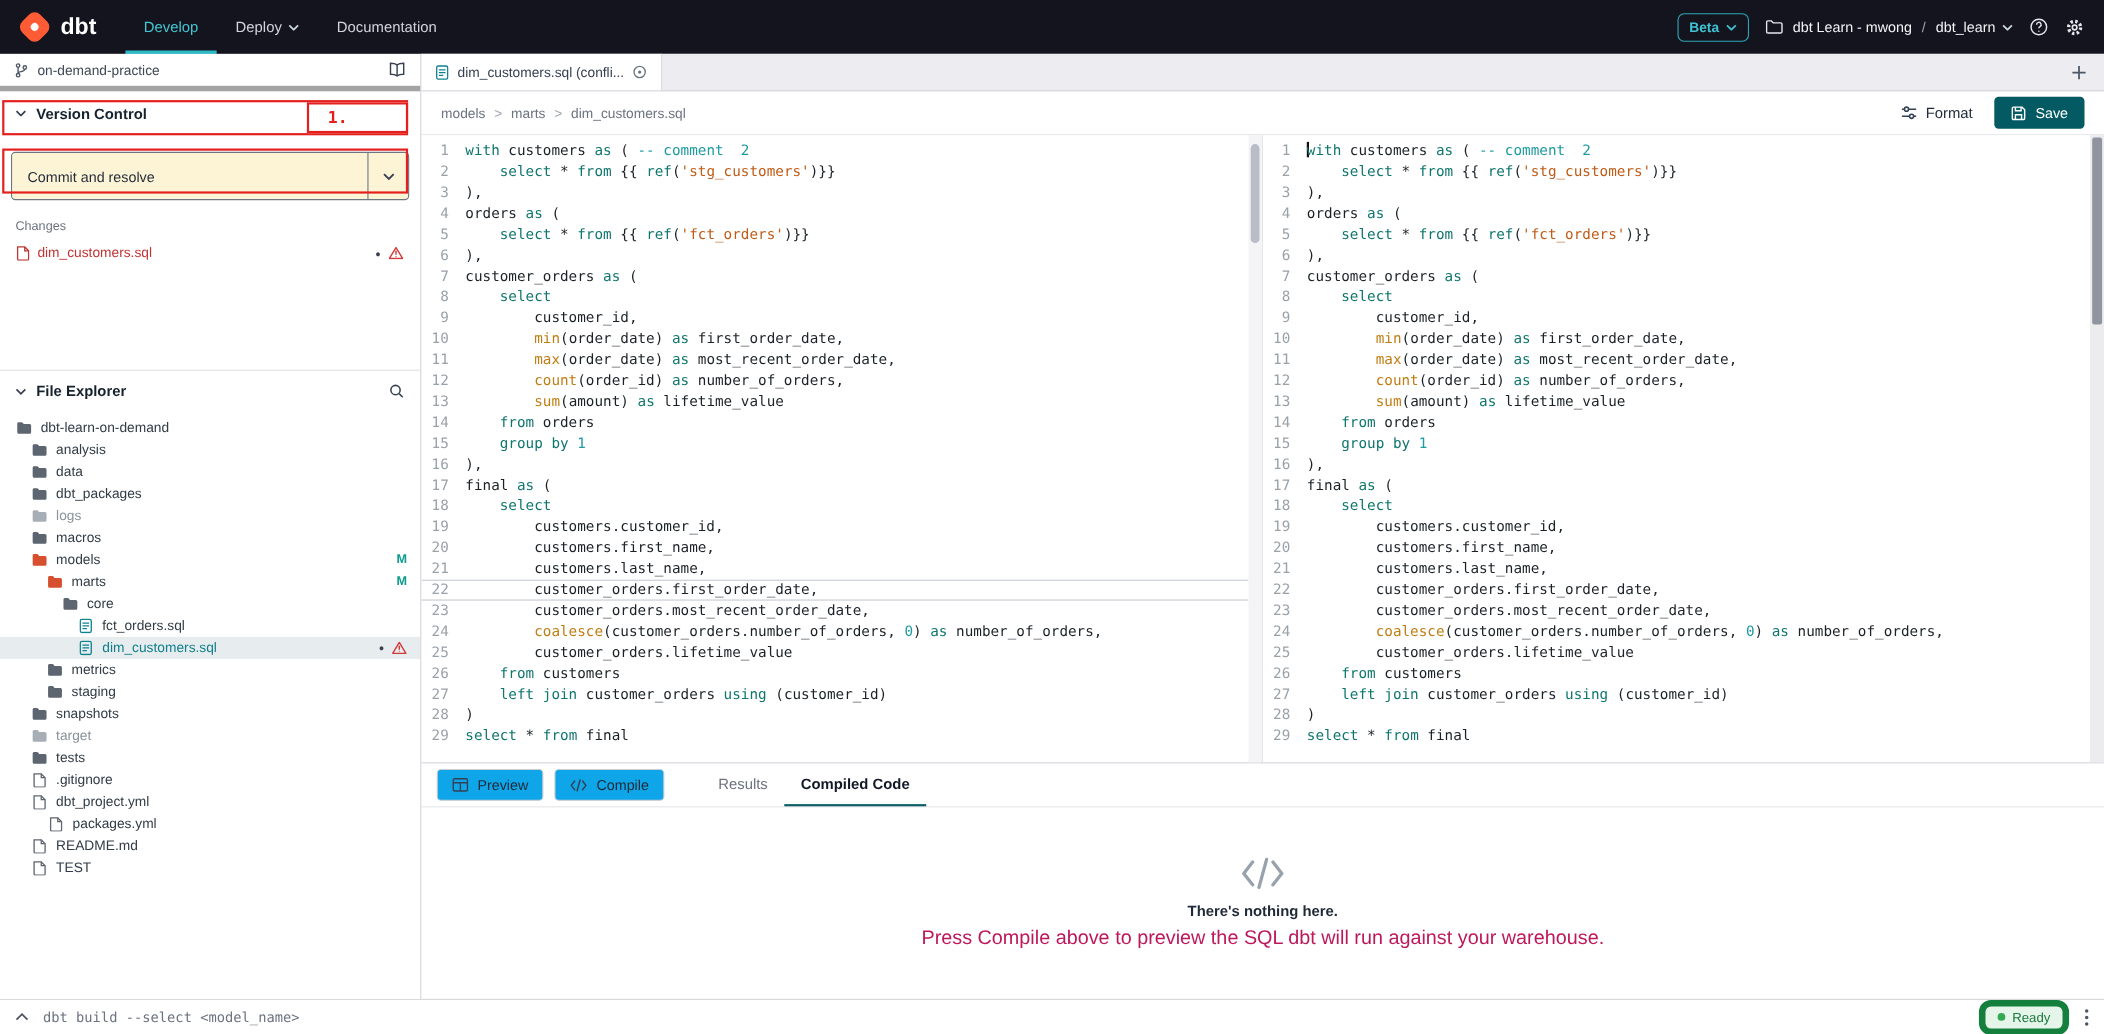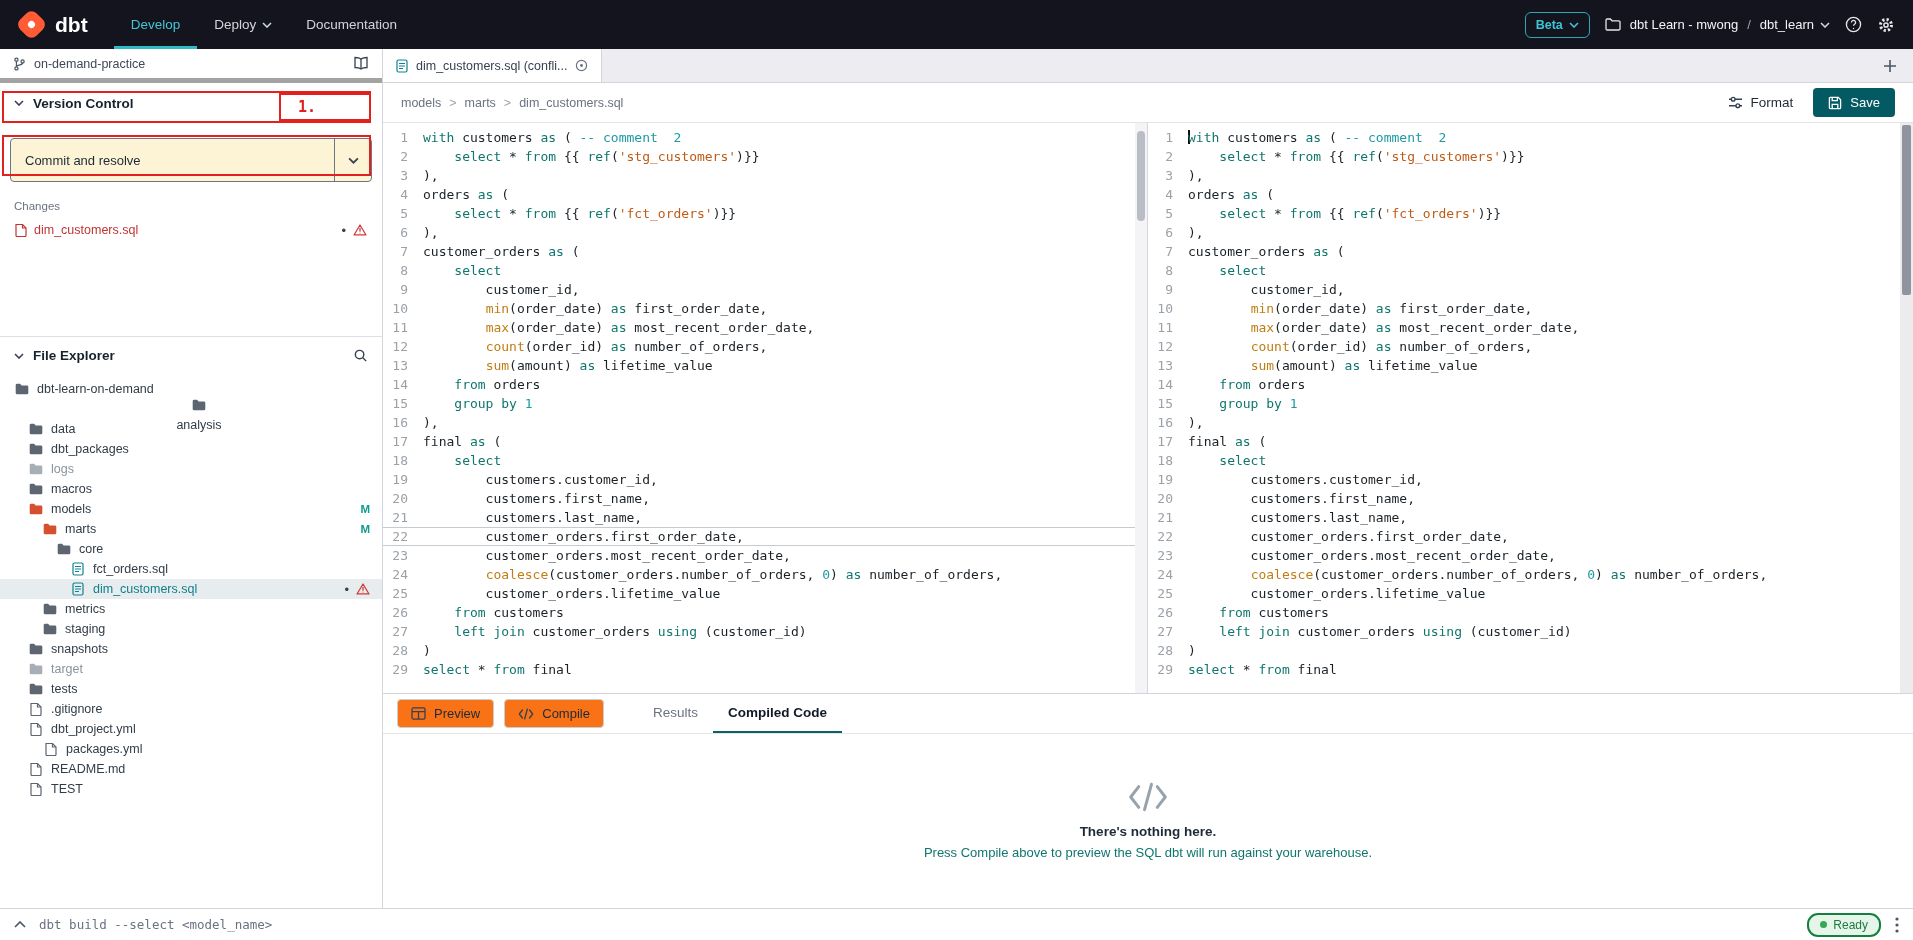--- a/index.html
+++ b/index.html
@@ -86,33 +86,33 @@
   .vscroll{width:12px;flex:none;background:#f4f4f6;position:relative}
   .vscroll .thumb{position:absolute;left:2px;right:2px;border-radius:4px;background:#b9bdc6}
   .vscroll.window{width:13px;background:#ececee}
   .vscroll.window .thumb{background:#8f949e;border-radius:2px}
   .pane-divider{width:1px;flex:none;background:#d7d7db}
 
   
   .bottom-panel{height:215px;flex:none;display:flex;flex-direction:column;border-top:1px solid #d4d4da}
   .panel-toolbar{height:40px;flex:none;display:flex;align-items:stretch;padding:0 14px;border-bottom:1px solid #e6e6ea}
   .panel-btns{display:flex;align-items:center;gap:10px}
-  .panel-btn{display:flex;align-items:center;gap:8px;height:29px;padding:0 13px;background:#f97316;border:1px solid #c9ccd1;border-radius:4px;font-size:13px;color:#1f2937;cursor:pointer}
+  .panel-btn{display:flex;align-items:center;gap:8px;height:29px;padding:0 13px;background:#0ea5e9;border:1px solid #c9ccd1;border-radius:4px;font-size:13px;color:#1f2937;cursor:pointer}
   .panel-tabs{display:flex;align-items:stretch;margin-left:34px}
   .panel-tab{display:flex;align-items:center;padding:0 15px;font-size:13.5px;color:#6b7280;border-bottom:2.5px solid transparent;cursor:pointer}
   .panel-tab.active{color:#111827;font-weight:bold;border-bottom-color:#0c5f67}
   .empty{flex:1;display:flex;flex-direction:column;align-items:center;justify-content:center}
   .empty-title{font-weight:bold;font-size:13.5px;color:#1f2937;margin-top:12px}
-  .empty-sub{font-size:13px;color:#0f766e;margin-top:6px}
+  .empty-sub{font-size:18px;color:#be185d;margin-top:6px}
 
   
   .statusbar{height:32px;flex:none;border-top:1px solid #d4d4da;background:#fff;display:flex;align-items:center;gap:13px;padding:0 14px}
   .cmd-text{font-family:"DejaVu Sans Mono",monospace;font-size:12.5px;color:#6b7280}
   .status-right{margin-left:auto;display:flex;align-items:center;gap:14px}
-  .ready-pill{display:flex;align-items:center;gap:6px;background:#e5f5e9;border:2px solid #15803d;color:#1d7a3f;font-size:12px;border-radius:11px;padding:3px 11px}
+  .ready-pill{display:flex;align-items:center;gap:6px;background:#e5f5e9;border:6px solid #15803d;color:#1d7a3f;font-size:12px;border-radius:11px;padding:3px 11px}
   .ready-dot{width:7px;height:7px;border-radius:50%;background:#34a853}
 </style>
 </head>
 <body>
 
 <header class="topnav">
   <div class="brand">
     <span class="dbt-mark"></span>
     <span class="brand-text">dbt</span>
   </div>
@@ -235,21 +235,21 @@
     </div>
     <div class="file-tree">
         <div class="tree-row" style="padding-left: 14px;">
           <span class="t-icon">
             <svg width="14" height="12" viewBox="0 0 16 13">
               <path fill="#5d6670" d="M.8 2A1.6 1.6 0 0 1 2.4.5h3.4l1.8 1.9h6A1.6 1.6 0 0 1 15.2 4v7a1.6 1.6 0 0 1-1.6 1.6H2.4A1.6 1.6 0 0 1 .8 11z"></path>
             </svg>
           </span>
           <span class="tree-label">dbt-learn-on-demand</span>
         </div>
-        <div class="tree-row" style="padding-left: 28px; flex-direction: column;">
+        <div class="tree-row" style="padding-left: 28px;">
           <span class="t-icon">
             <svg width="14" height="12" viewBox="0 0 16 13">
               <path fill="#5d6670" d="M.8 2A1.6 1.6 0 0 1 2.4.5h3.4l1.8 1.9h6A1.6 1.6 0 0 1 15.2 4v7a1.6 1.6 0 0 1-1.6 1.6H2.4A1.6 1.6 0 0 1 .8 11z"></path>
             </svg>
           </span>
           <span class="tree-label">analysis</span>
         </div>
         <div class="tree-row" style="padding-left: 28px;">
           <span class="t-icon">
             <svg width="14" height="12" viewBox="0 0 16 13">

